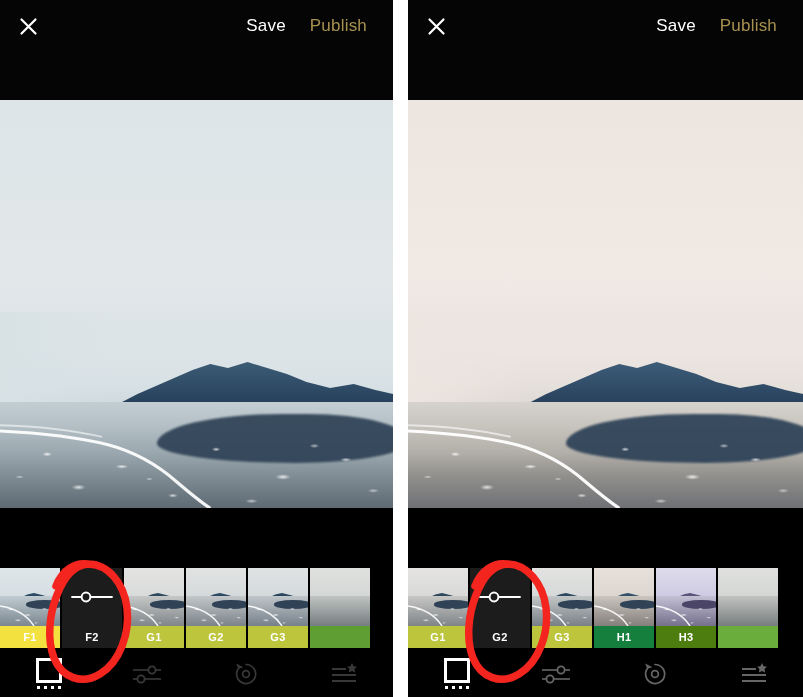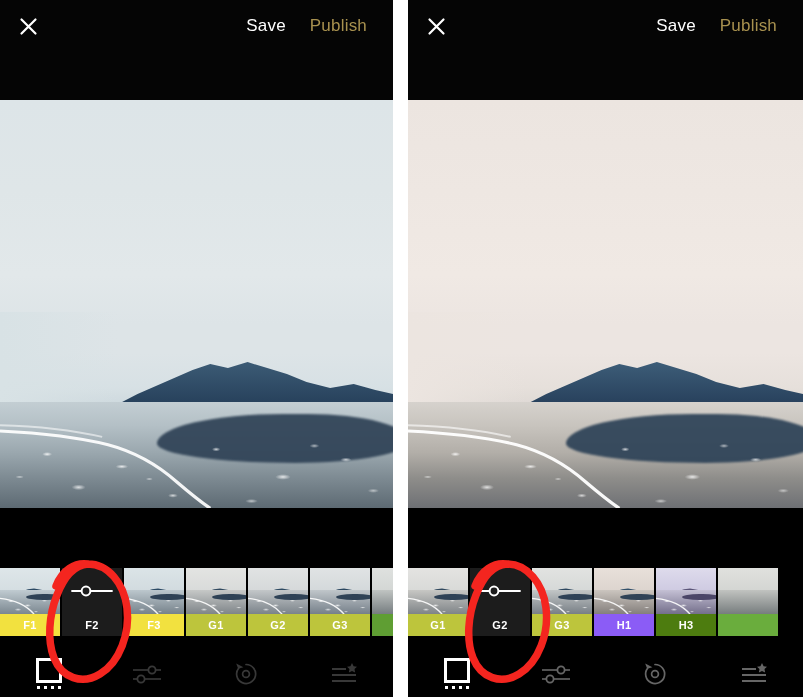--- a/index.html
+++ b/index.html
@@ -142,21 +142,21 @@
     top: 568px;
     height: 82px;
     display: flex;
     gap: 2px;
     overflow: hidden;
     background: #000;
   }
   .thumb {
     position: relative;
     width: 60px;
-    height: 68px;
+    height: 80px;
     flex: 0 0 auto;
     overflow: hidden;
     cursor: pointer;
     background: #1d1d1d;
   }
   .thumb .tpreview {
     position: absolute;
     left:0; right:0; top:0; bottom:22px;
     overflow:hidden;
   }
@@ -321,39 +321,20 @@
       <div class="thumb selected">
         <div class="thumb-slider">
           <svg width="44" height="14" viewBox="0 0 44 14">
             <line x1="2" y1="7" x2="42" y2="7" stroke="#ffffff" stroke-width="1.8" stroke-linecap="round"></line>
             <circle cx="16" cy="7" r="4.4" fill="#1c1c1c" stroke="#ffffff" stroke-width="2"></circle>
           </svg>
         </div>
         <div class="tlabel">F2</div>
       </div>
 
-      <div class="thumb">
-        <div class="tpreview">
-          <div class="tsky" style="background:linear-gradient(180deg,#dbe4e7,#d2dbdf)"></div>
-          <div class="tridge">
-            <svg viewBox="0 0 60 30" preserveAspectRatio="none">
-                <path d="M12,30 L20,22 L28,16 L34,14 L41,17 L50,21 L60,24 L60,30 Z" fill="#2c4a64"></path>
-              </svg>
-          </div>
-          <div class="tground" style="background:linear-gradient(180deg,#bcc7cd,#76828b)"></div>
-          <div class="tlagoon"></div>
-          <div class="tspeck"></div>
-          <div class="tsurf">
-            <svg viewBox="0 0 60 28" preserveAspectRatio="none">
-                <path d="M0,8 C14,10 26,16 34,28" fill="none" stroke="#fff" stroke-width="1.6" stroke-opacity=".9"></path>
-              </svg>
-          </div>
-        </div>
-        <div class="tlabel" style="background:#f2e13f">F3</div>
-      </div>
 
       <div class="thumb">
         <div class="tpreview">
           <div class="tsky" style="background:linear-gradient(180deg,#e3e4e2,#d9dbda)"></div>
           <div class="tridge">
             <svg viewBox="0 0 60 30" preserveAspectRatio="none">
                 <path d="M12,30 L20,22 L28,16 L34,14 L41,17 L50,21 L60,24 L60,30 Z" fill="#30495f"></path>
               </svg>
           </div>
           <div class="tground" style="background:linear-gradient(180deg,#c6c8c7,#7f8589)"></div>
@@ -587,21 +568,21 @@
           </div>
           <div class="tground" style="background:linear-gradient(180deg,#cbc5bf,#847f7c)"></div>
           <div class="tlagoon"></div>
           <div class="tspeck"></div>
           <div class="tsurf">
             <svg viewBox="0 0 60 28" preserveAspectRatio="none">
                 <path d="M0,8 C14,10 26,16 34,28" fill="none" stroke="#fff" stroke-width="1.6" stroke-opacity=".9"></path>
               </svg>
           </div>
         </div>
-        <div class="tlabel" style="background:#8b5cf6">H1</div>
+        <div class="tlabel" style="background:#15803d">H1</div>
       </div>
 
 
       <div class="thumb">
         <div class="tpreview">
           <div class="tsky" style="background:linear-gradient(180deg,#dedbec,#cfcbe2)"></div>
           <div class="tridge">
             <svg viewBox="0 0 60 30" preserveAspectRatio="none">
                 <path d="M12,30 L20,22 L28,16 L34,14 L41,17 L50,21 L60,24 L60,30 Z" fill="#5a5478"></path>
               </svg>

